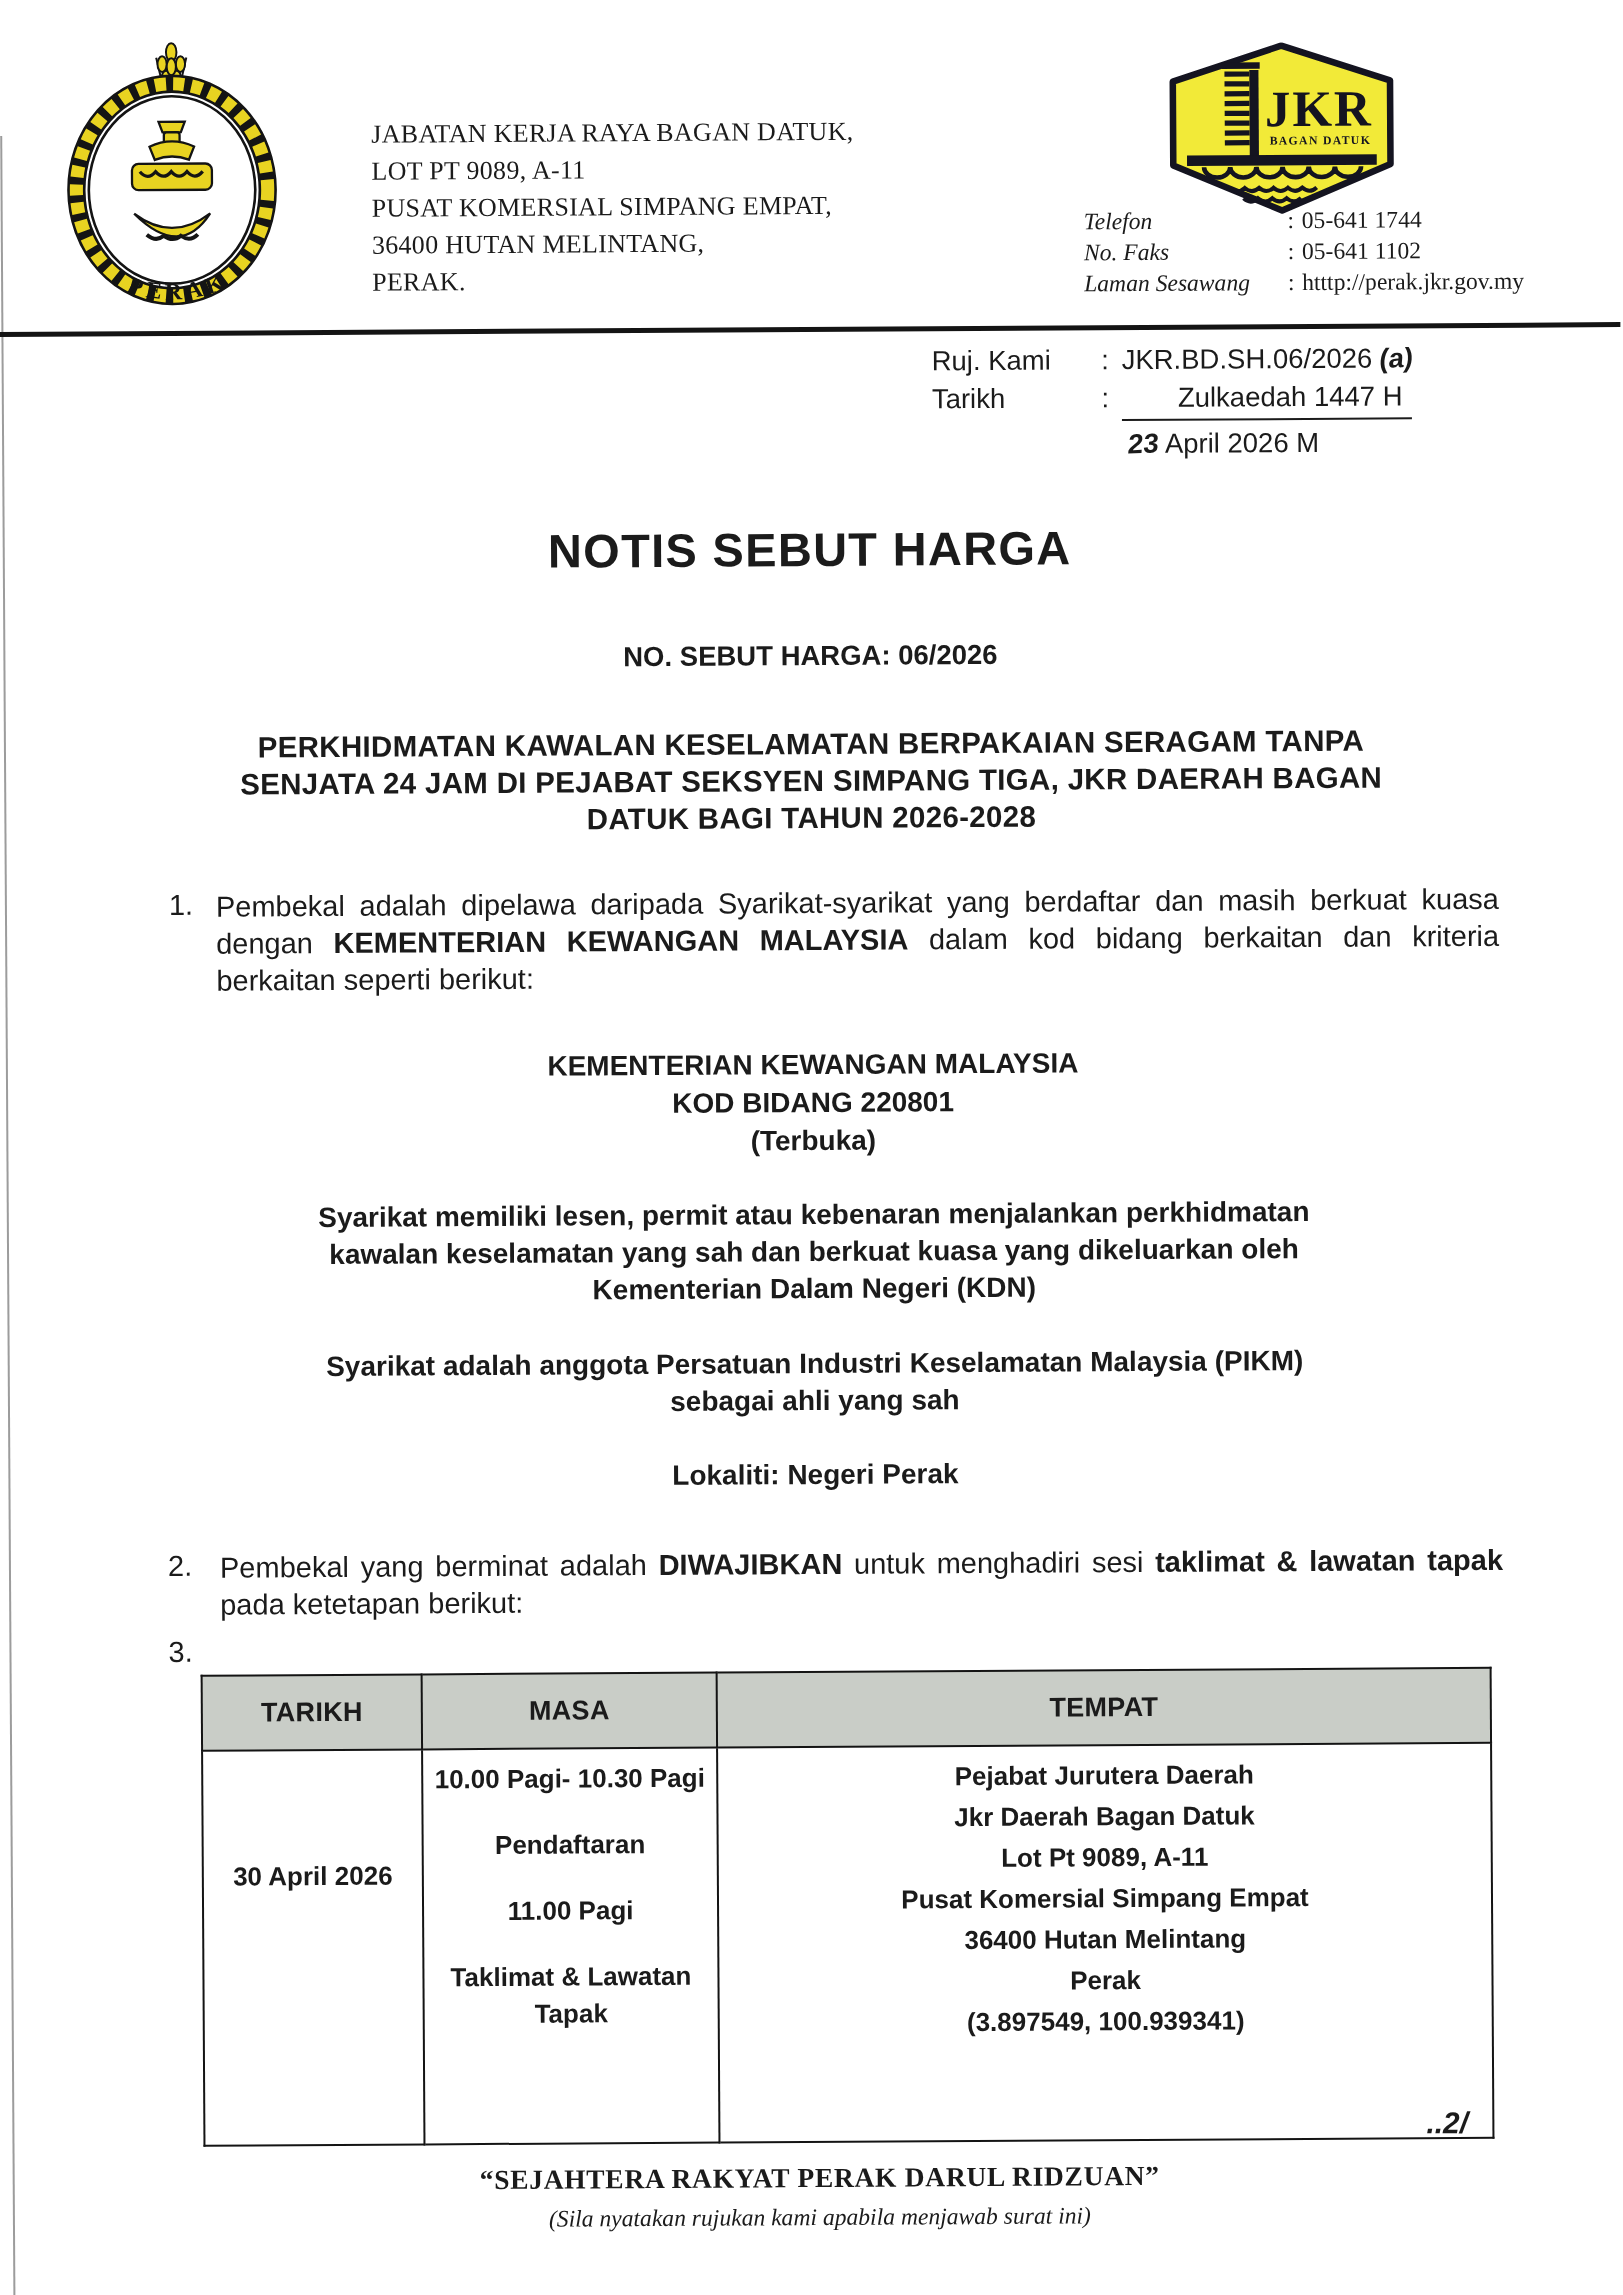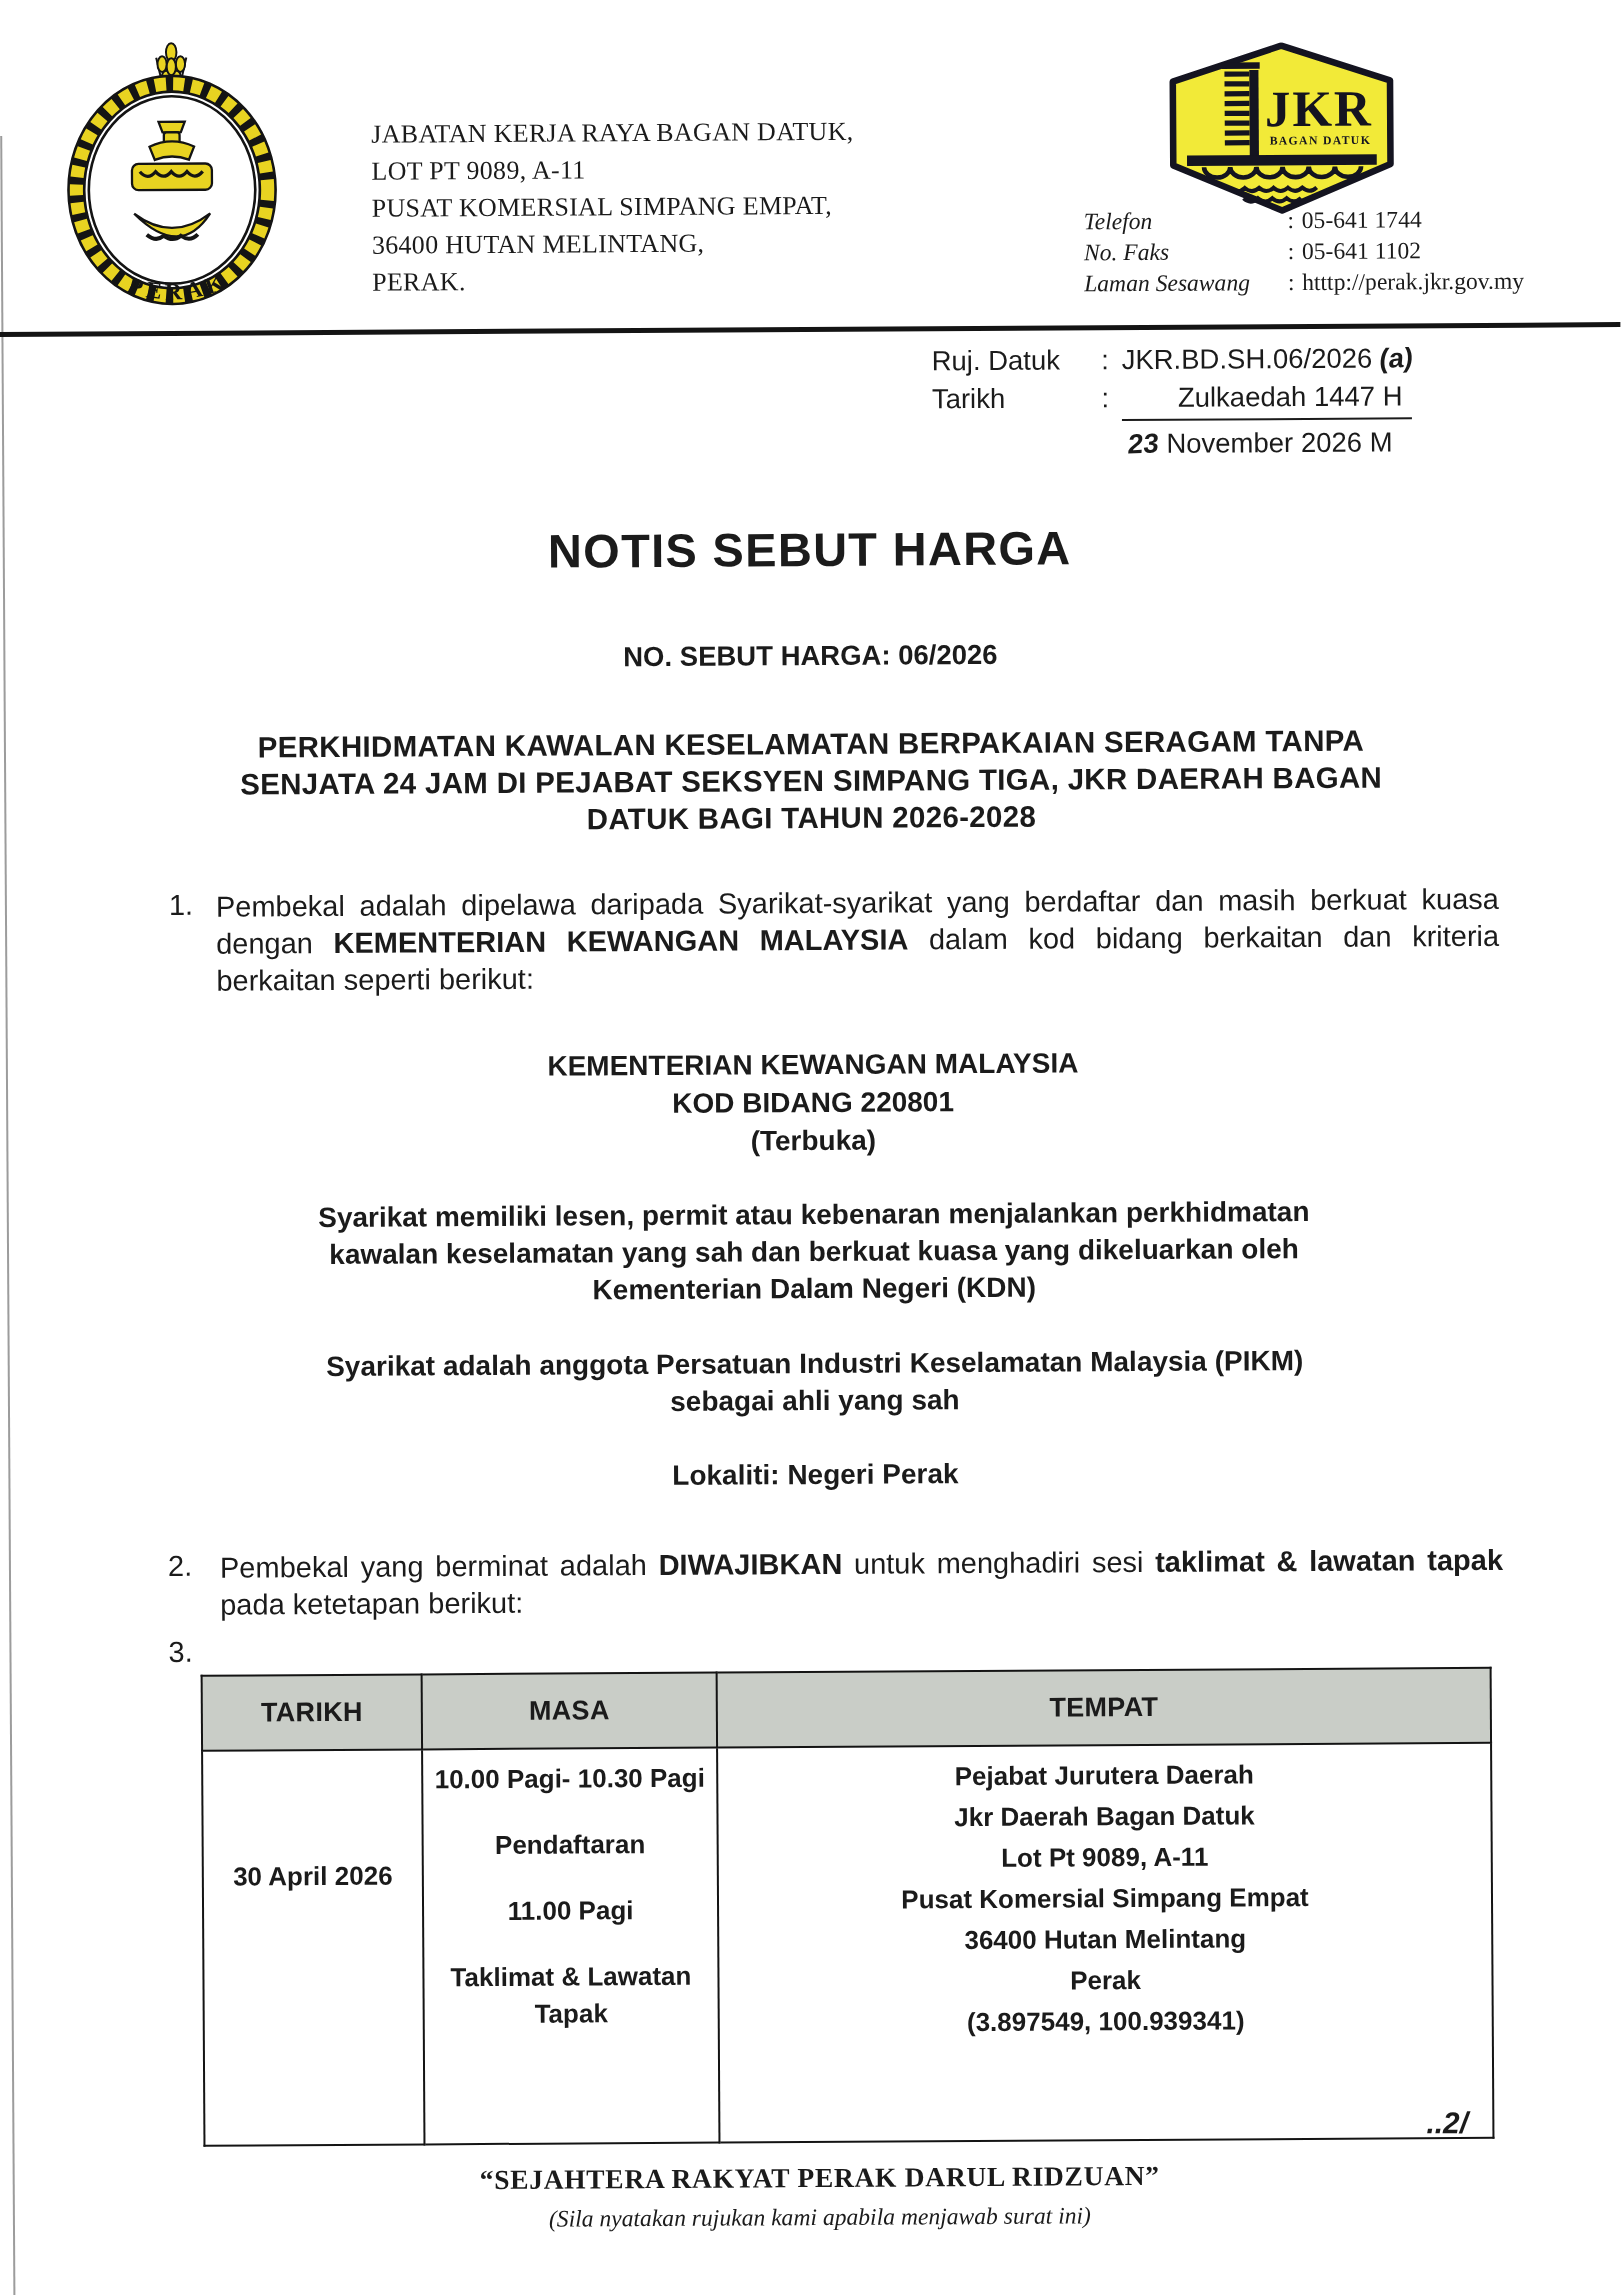--- a/index.html
+++ b/index.html
@@ -166,37 +166,37 @@
         <span class="contact-label">Laman Sesawang</span>
         <span class="contact-colon">:</span>
         <span class="contact-value">htttp://perak.jkr.gov.my</span>
       </div>
     </div>
 
     <div class="divider"></div>
 
     <div class="refblock">
       <div class="ref-row">
-        <span class="ref-label">Ruj. Datuk</span>
+        <span class="ref-label">Ruj. Kami</span>
         <span class="ref-colon">:</span>
         <span class="ref-value">
           <span>JKR.BD.SH.06/2026</span>
           <span class="hand">(a)</span>
         </span>
       </div>
       <div class="ref-row">
         <span class="ref-label">Tarikh</span>
         <span class="ref-colon">:</span>
         <span class="ref-value">
           <span class="underlined">Zulkaedah 1447 H</span>
         </span>
       </div>
       <div class="ref-line3">
         <span class="hand">23</span>
-        <span>November 2026 M</span>
+        <span>April 2026 M</span>
       </div>
     </div>
 
     <div class="cblock title">NOTIS SEBUT HARGA</div>
     <div class="cblock subtitle">NO. SEBUT HARGA: 06/2026</div>
 
     <div class="cblock subject">
       <div>PERKHIDMATAN KAWALAN KESELAMATAN BERPAKAIAN SERAGAM TANPA</div>
       <div>SENJATA 24 JAM DI PEJABAT SEKSYEN SIMPANG TIGA, JKR DAERAH BAGAN</div>
       <div>DATUK BAGI TAHUN 2026-2028</div>

